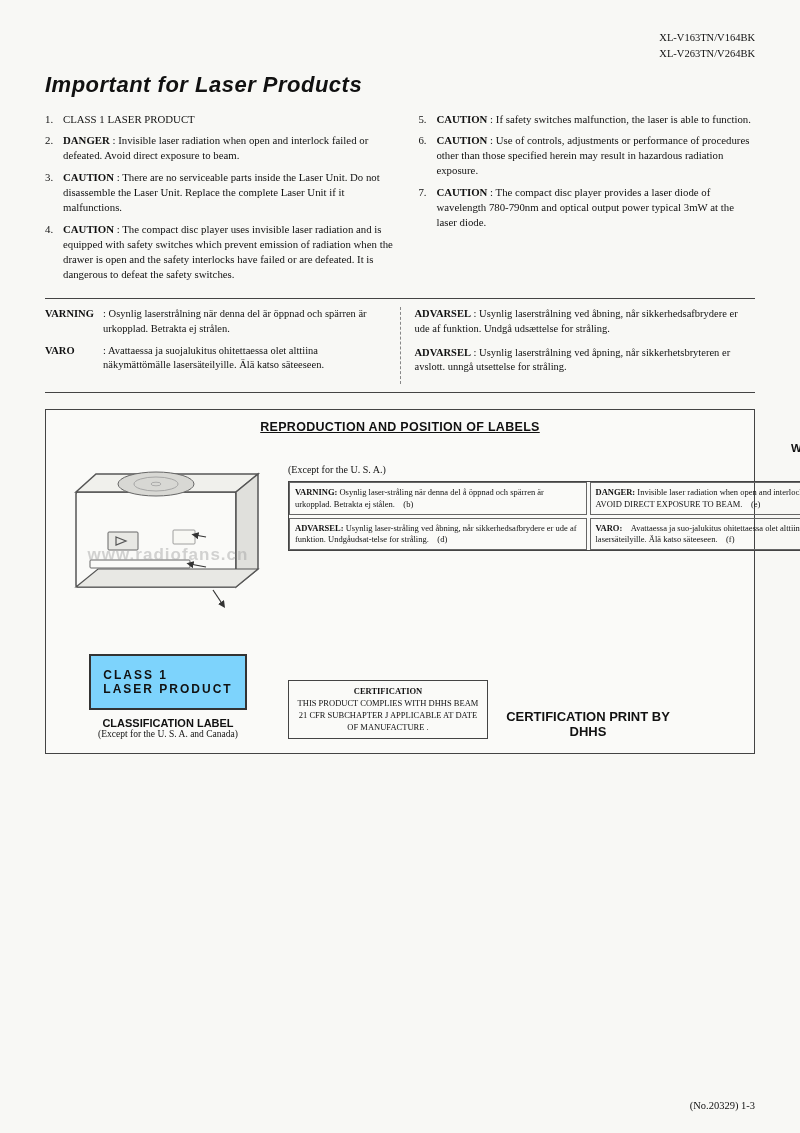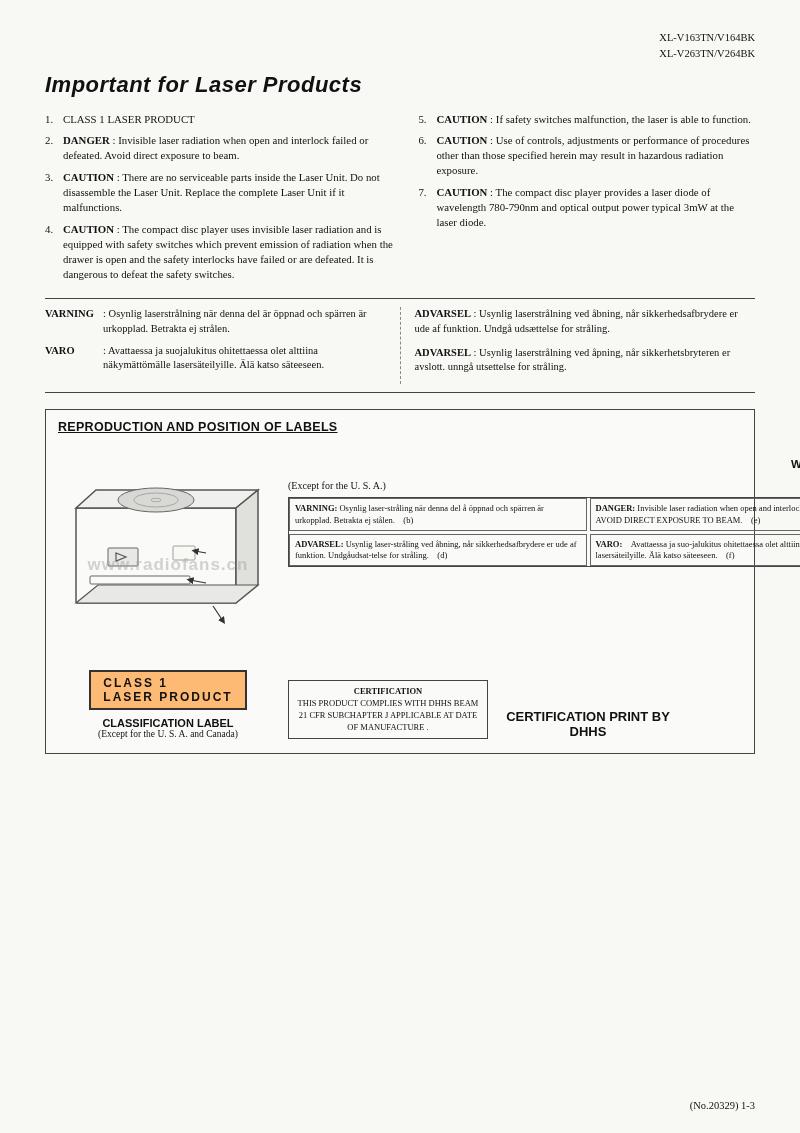--- a/index.html
+++ b/index.html
@@ -86,22 +86,22 @@
       padding: 10px 12px 14px 12px;
       margin-top: 4px;
       position: relative;
       background: #fafaf8;
     }
     .repro-title {
       font-family: Arial, sans-serif;
       font-weight: bold;
       font-size: 12.5px;
       text-decoration: underline;
-      text-align: left;
-      margin-bottom: 24px;
+      text-align: center;
+      margin-bottom: 8px;
       letter-spacing: 0.3px;
     }
     .repro-inner {
       display: flex;
       gap: 10px;
     }
     .repro-left {
       flex: 1.1;
       position: relative;
       display: flex;
@@ -188,27 +188,27 @@
     }
     .cert-print-sub {
       font-size: 10px;
       text-align: right;
       margin-top: 2px;
     }
 
     
     .classif-label-box {
       border: 2px solid #333;
-      padding: 4px 12px;
+      padding: 12px 12px;
       display: inline-block;
       font-family: Arial, sans-serif;
       font-size: 11px;
       font-weight: bold;
       margin-bottom: 4px;
-      background: #fdba74;
+      background: #7dd3fc;
     }
     .classif-label-title {
       font-family: Arial, sans-serif;
       font-weight: bold;
       font-size: 11px;
       text-align: center;
       margin-top: 3px;
     }
     .classif-label-sub {
       font-size: 9.5px;

